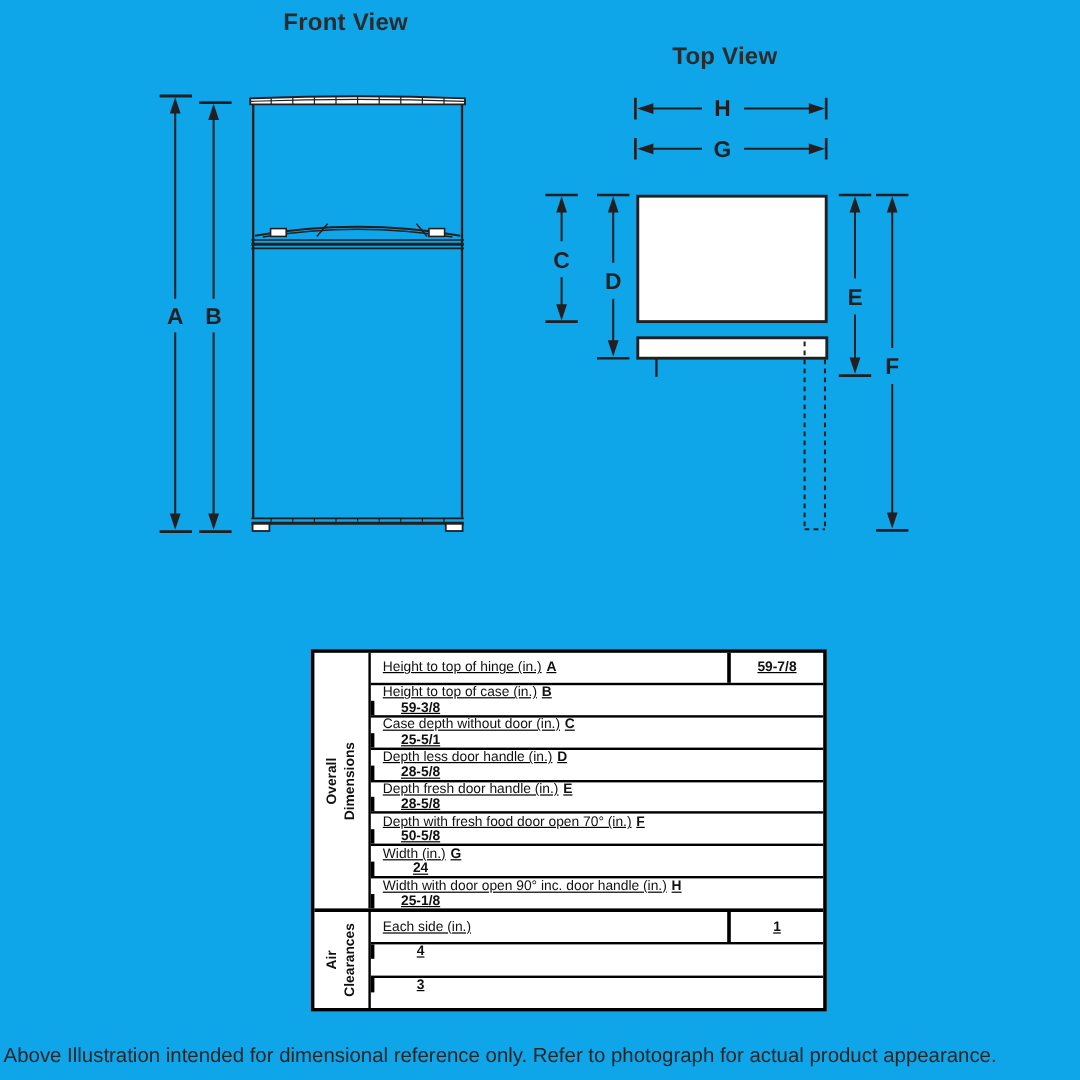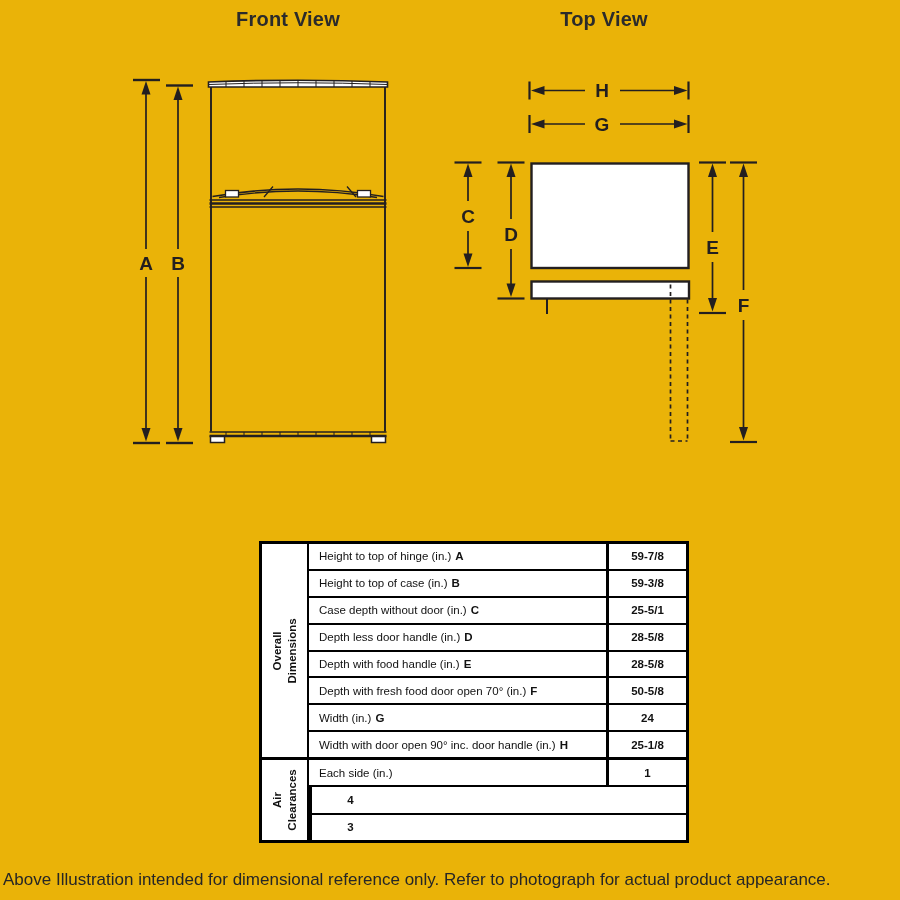--- a/index.html
+++ b/index.html
@@ -1,36 +1,36 @@
 <!DOCTYPE html>
 <html><head>
 <meta charset="utf-8">
 <style>
   * { margin:0; padding:0; box-sizing:border-box; }
   html,body { width:900px; height:900px; background:#ffffff; font-family:"Liberation Sans", sans-serif; }
-  #stage { position:relative; width:900px; height:900px; background:#eab308; overflow:hidden; }
+  #stage { position:relative; width:900px; height:900px; background:#0ea5e9; overflow:hidden; }
 
   .view-title { position:absolute; top:8px; transform:translateX(-50%); font-size:20px; font-weight:bold; color:#2b2b2b; letter-spacing:0.2px; white-space:nowrap; }
   .title-front { left:288px; }
-  .title-top  { left:604px; }
+  .title-top  { left:604px;margin-top:28px; }
 
   #diagram-svg { position:absolute; left:0; top:0; }
   #diagram-svg text { font-family:"Liberation Sans", sans-serif; font-size:19px; font-weight:bold; fill:#231f20; text-anchor:middle; }
 
   
   .dims-table { position:absolute; left:259px; top:541px; width:430px; height:302px;
                 border:3.5px solid #000; background:#fff; display:flex; flex-direction:column; }
   .tsection { display:flex; }
   .tsection-overall { flex:8; }
   .tsection-air { flex:3; border-top:3.5px solid #000; }
   .vhead { width:47px; display:flex; align-items:center; justify-content:center; border-right:2px solid #000; }
   .vhead-inner { transform:rotate(-90deg); font-weight:bold; font-size:11.5px; line-height:1.3; color:#111; text-align:center; white-space:nowrap; }
   .rows { flex:1; display:flex; flex-direction:column; }
-  .trow { flex:1; display:flex; }
-  .rows > .trow + .trow { border-top:2px solid #000; }
+  .trow { flex:1; display:flex;text-decoration:underline; }
+  .rows > .trow + .trow { border-top:2px solid #000;flex-direction:column; }
   .tdesc { flex:1; display:flex; align-items:center; padding-left:10px; font-size:11.5px; color:#111; white-space:nowrap; }
   .tdesc .ltr { margin-left:4px; font-weight:bold; }
   .tval { width:80px; border-left:3px solid #000; display:flex; align-items:center; justify-content:center;
           font-size:11.5px; font-weight:bold; color:#111;text-align:center; }
 
   .caption { position:absolute; left:3px; top:870px; width:897px; font-size:17px; color:#262626; white-space:nowrap; }
 </style>
 </head>
 <body>
 
@@ -202,21 +202,21 @@
         </div>
         <div class="trow">
           <div class="tdesc">
               <span>Depth less door handle (in.)</span>
               <span class="ltr">D</span>
             </div>
           <div class="tval">28-5/8</div>
         </div>
         <div class="trow">
           <div class="tdesc">
-              <span>Depth with food handle (in.)</span>
+              <span>Depth fresh door handle (in.)</span>
               <span class="ltr">E</span>
             </div>
           <div class="tval">28-5/8</div>
         </div>
         <div class="trow">
           <div class="tdesc">
               <span>Depth with fresh food door open 70° (in.)</span>
               <span class="ltr">F</span>
             </div>
           <div class="tval">50-5/8</div>

